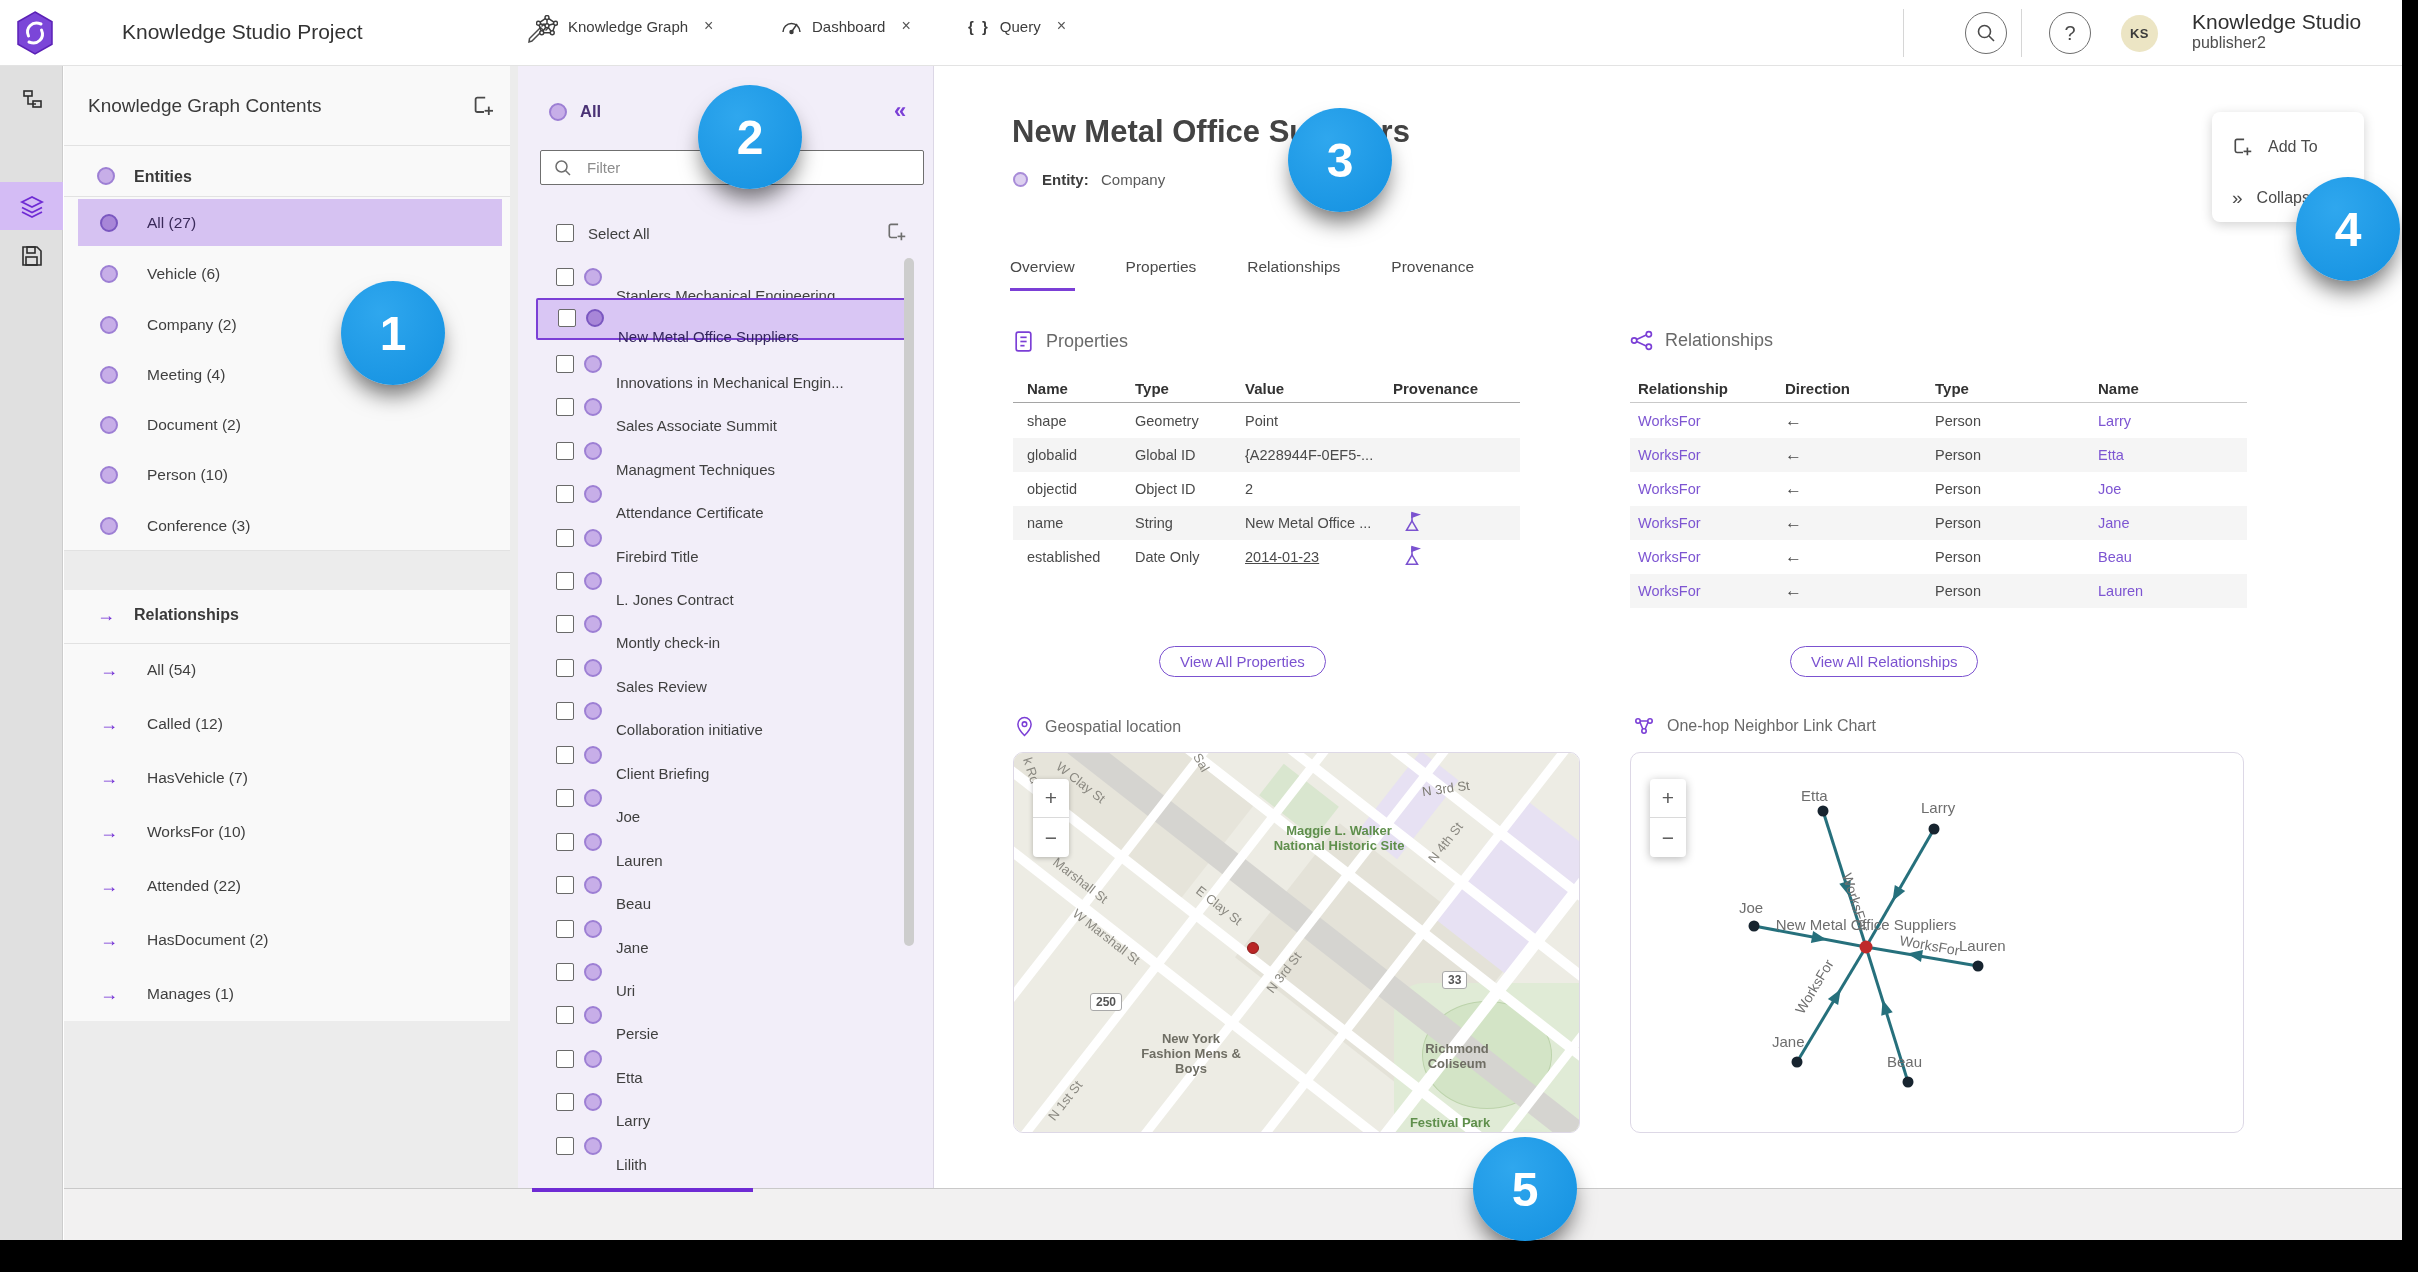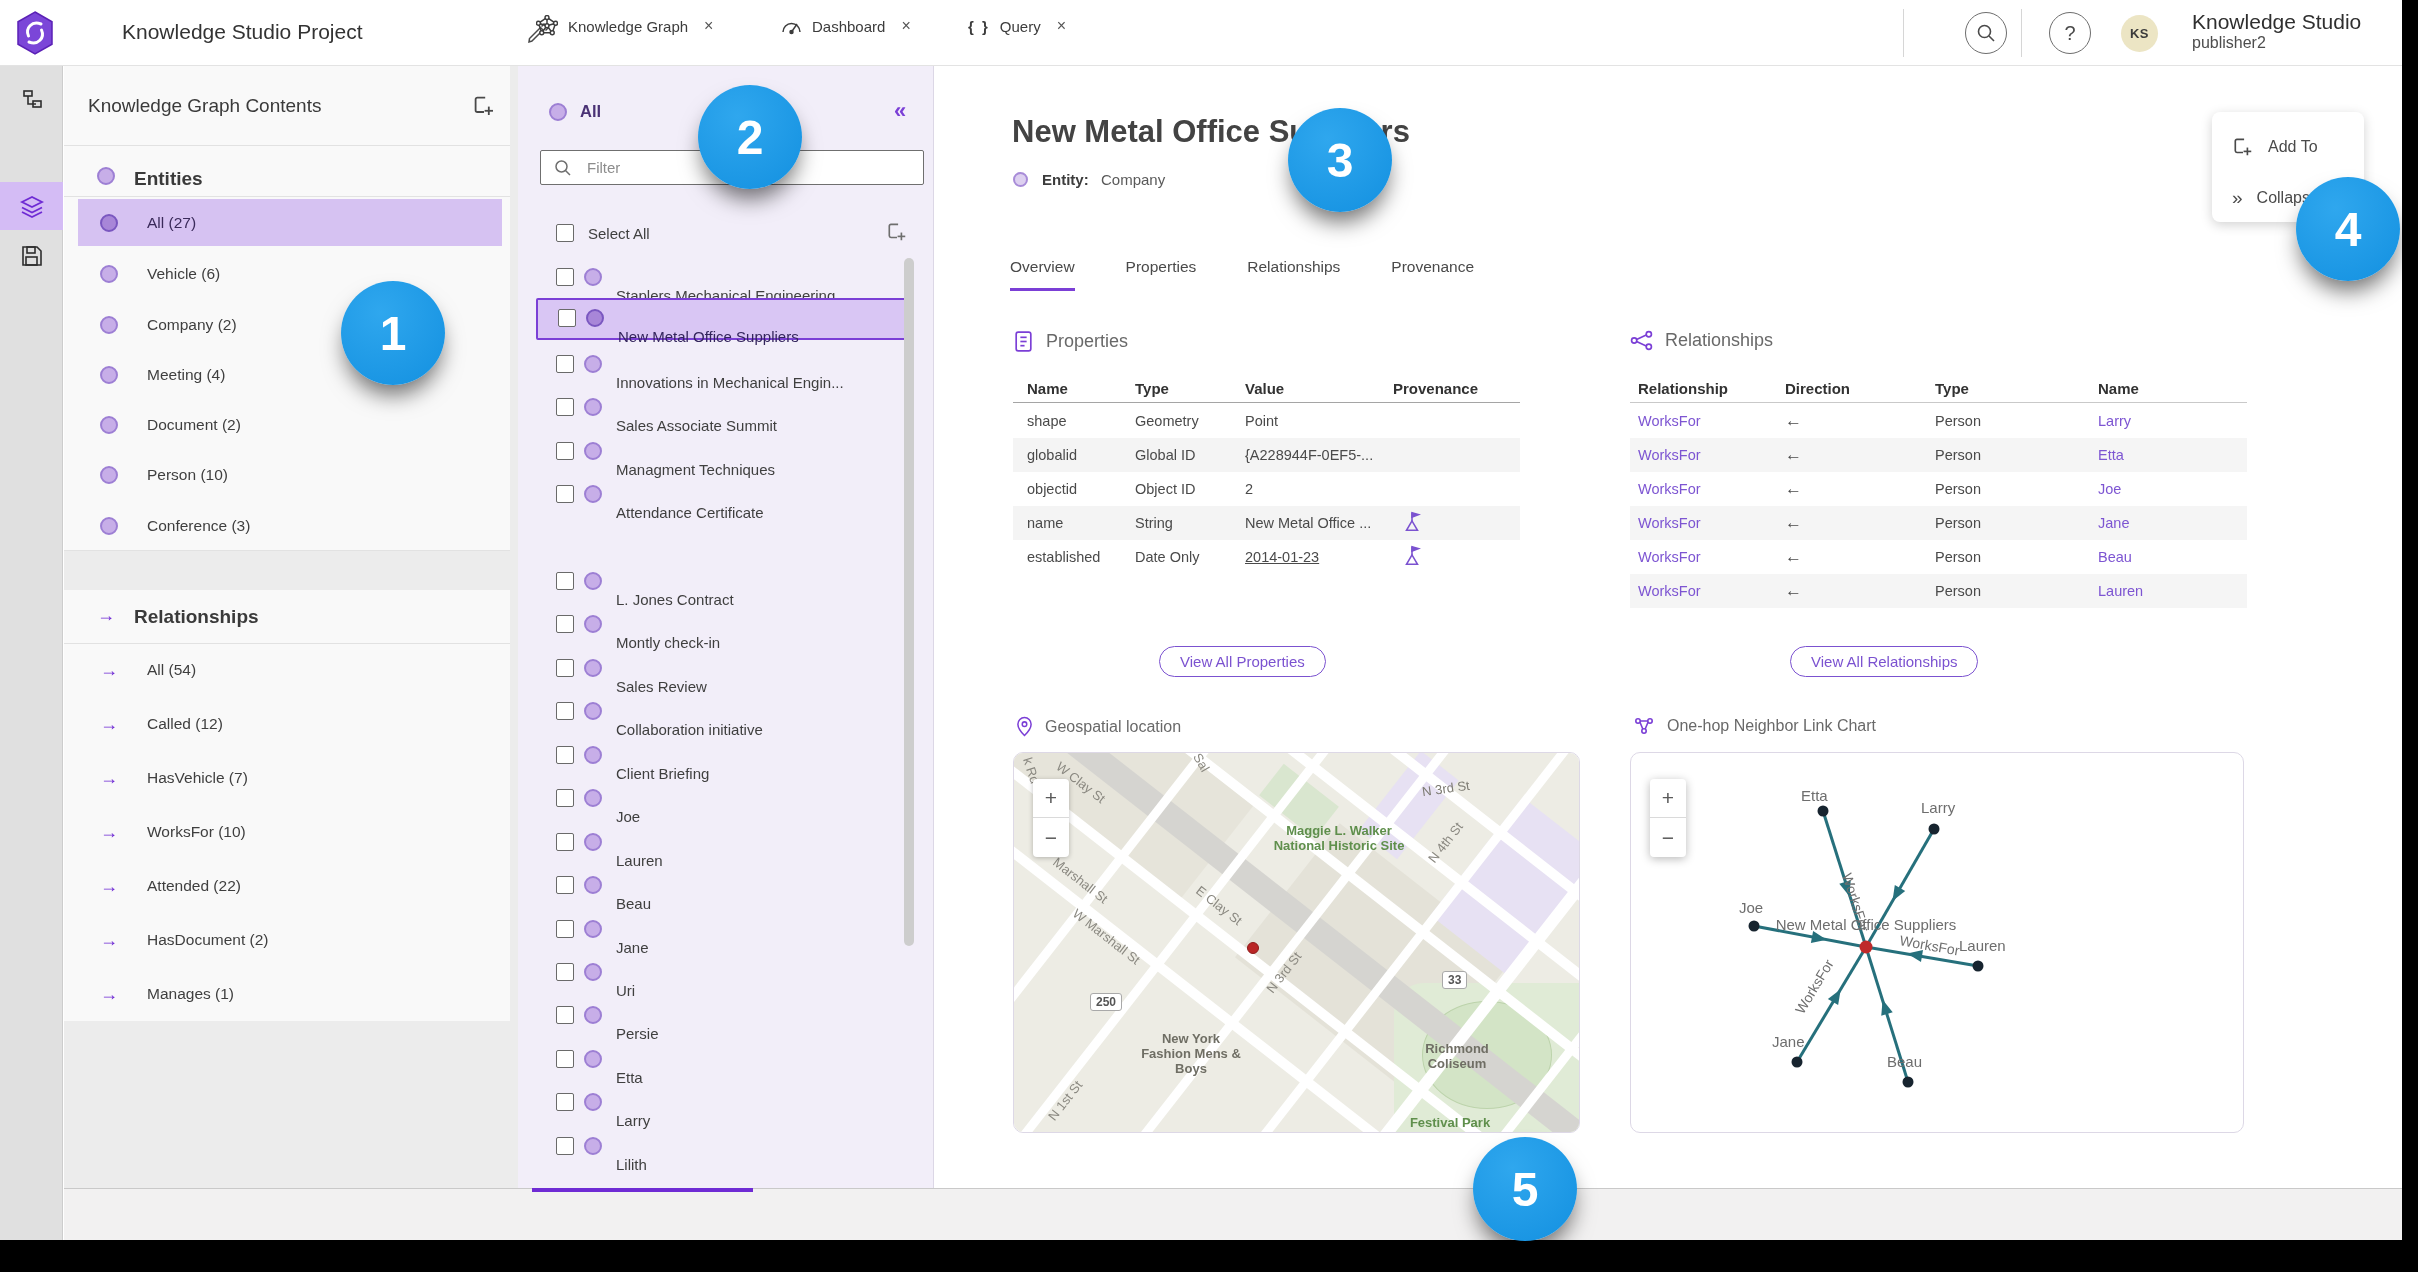--- a/index.html
+++ b/index.html
@@ -24,21 +24,21 @@
   #rail{position:absolute;left:0;top:66px;width:63px;height:1174px;background:#e0e0e0;border-right:1px solid #cdcdcd;}
   .rail-btn{position:absolute;left:0;width:63px;height:48px;display:flex;align-items:center;justify-content:center;}
   .rail-sel{background:#d4bcf5;}
 
   
   #left-panel{position:absolute;left:64px;top:66px;width:446px;height:1122px;background:#f9f9f9;}
   #left-panel-bottom{position:absolute;left:64px;top:1021px;width:446px;height:219px;background:#ececec;}
   #gutter{position:absolute;left:510px;top:66px;width:8px;height:1122px;background:#ececec;}
   #lp-title{position:absolute;left:88px;top:95px;font-size:19px;color:#3a3a3a;}
   .hline{position:absolute;height:1px;background:#e2e2e2;}
-  .section-head-label{font-size:19px;font-weight:bold;color:#3a3a3a;}
+  .section-head-label{font-size:16px;font-weight:bold;color:#3a3a3a;}
   .ent-circle{width:18px;height:18px;border-radius:50%;background:#c7aee8;border:2px solid #9d7fd4;}
   .ent-circle.dark{background:#a886d8;border-color:#7a57c0;}
   .lp-row{position:absolute;left:64px;width:446px;height:46px;}
   .lp-row .lbl{position:absolute;left:83px;top:14px;font-size:15.5px;color:#3f3f3f;}
   .lp-row .ic{position:absolute;left:36px;top:14px;}
   .lp-sel{position:absolute;left:78px;width:424px;height:47px;background:#d6c2f2;}
   .rel-arrow{font-size:18px;color:#6f2bd4;font-weight:bold;line-height:18px;}
   .chev{position:absolute;left:472px;top:18px;}
 
   
@@ -327,20 +327,25 @@
       </div>
   <div class="mp-row" style="top:431px;">
         <span class="checkbox cb"></span>
         <span class="circ ent-circle"></span>
         <span class="lbl">Managment Techniques</span>
       </div>
   <div class="mp-row" style="top:474px;">
         <span class="checkbox cb"></span>
         <span class="circ ent-circle"></span>
         <span class="lbl">Attendance Certificate</span>
+      </div>
+  <div class="mp-row" style="top:518px;">
+        <span class="checkbox cb"></span>
+        <span class="circ ent-circle"></span>
+        <span class="lbl">Firebird Title</span>
       </div>
   <div class="mp-row" style="top:561px;">
         <span class="checkbox cb"></span>
         <span class="circ ent-circle"></span>
         <span class="lbl">L. Jones Contract</span>
       </div>
   <div class="mp-row" style="top:604px;">
         <span class="checkbox cb"></span>
         <span class="circ ent-circle"></span>
         <span class="lbl">Montly check-in</span>

